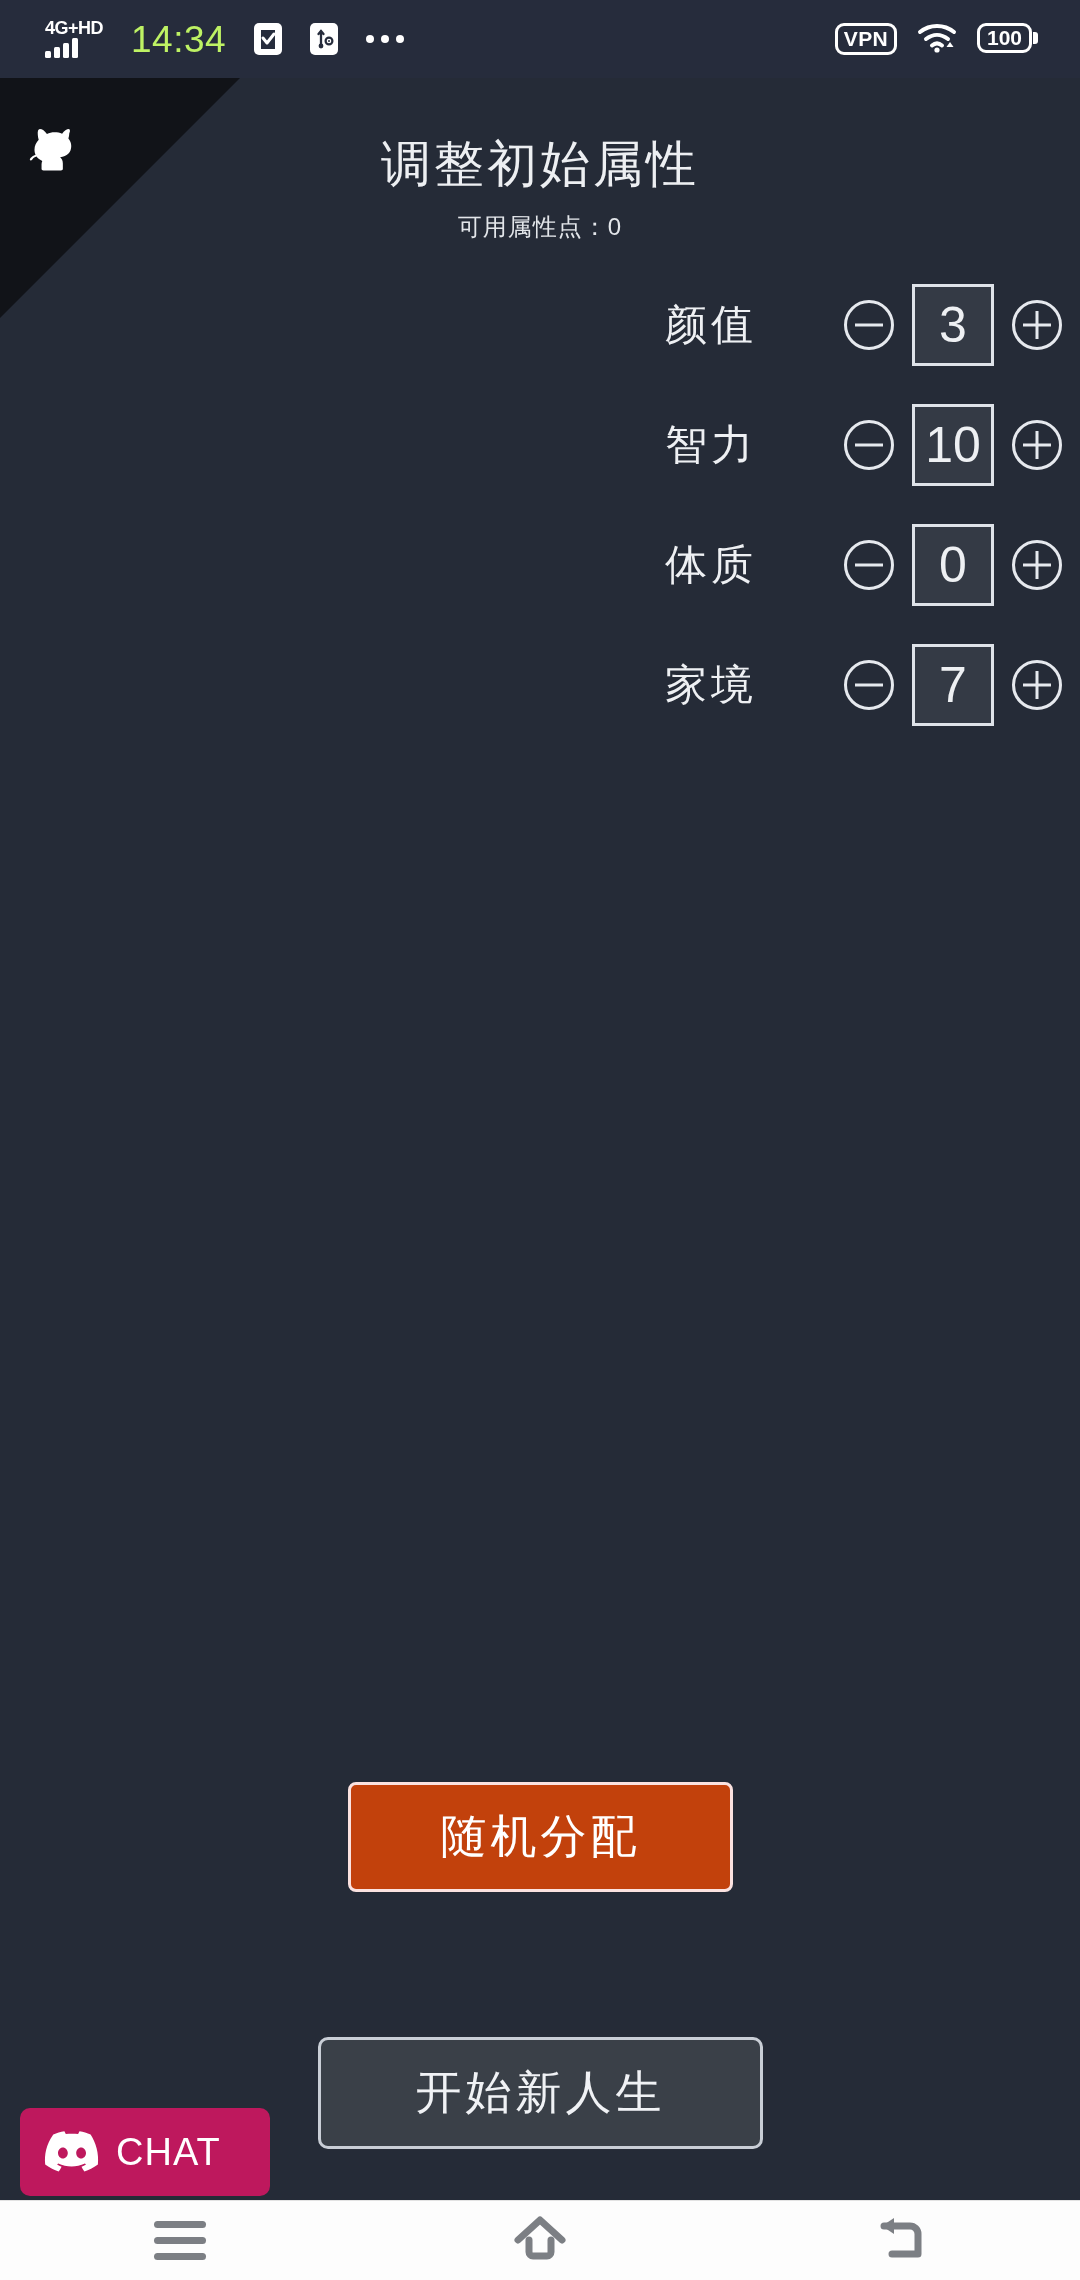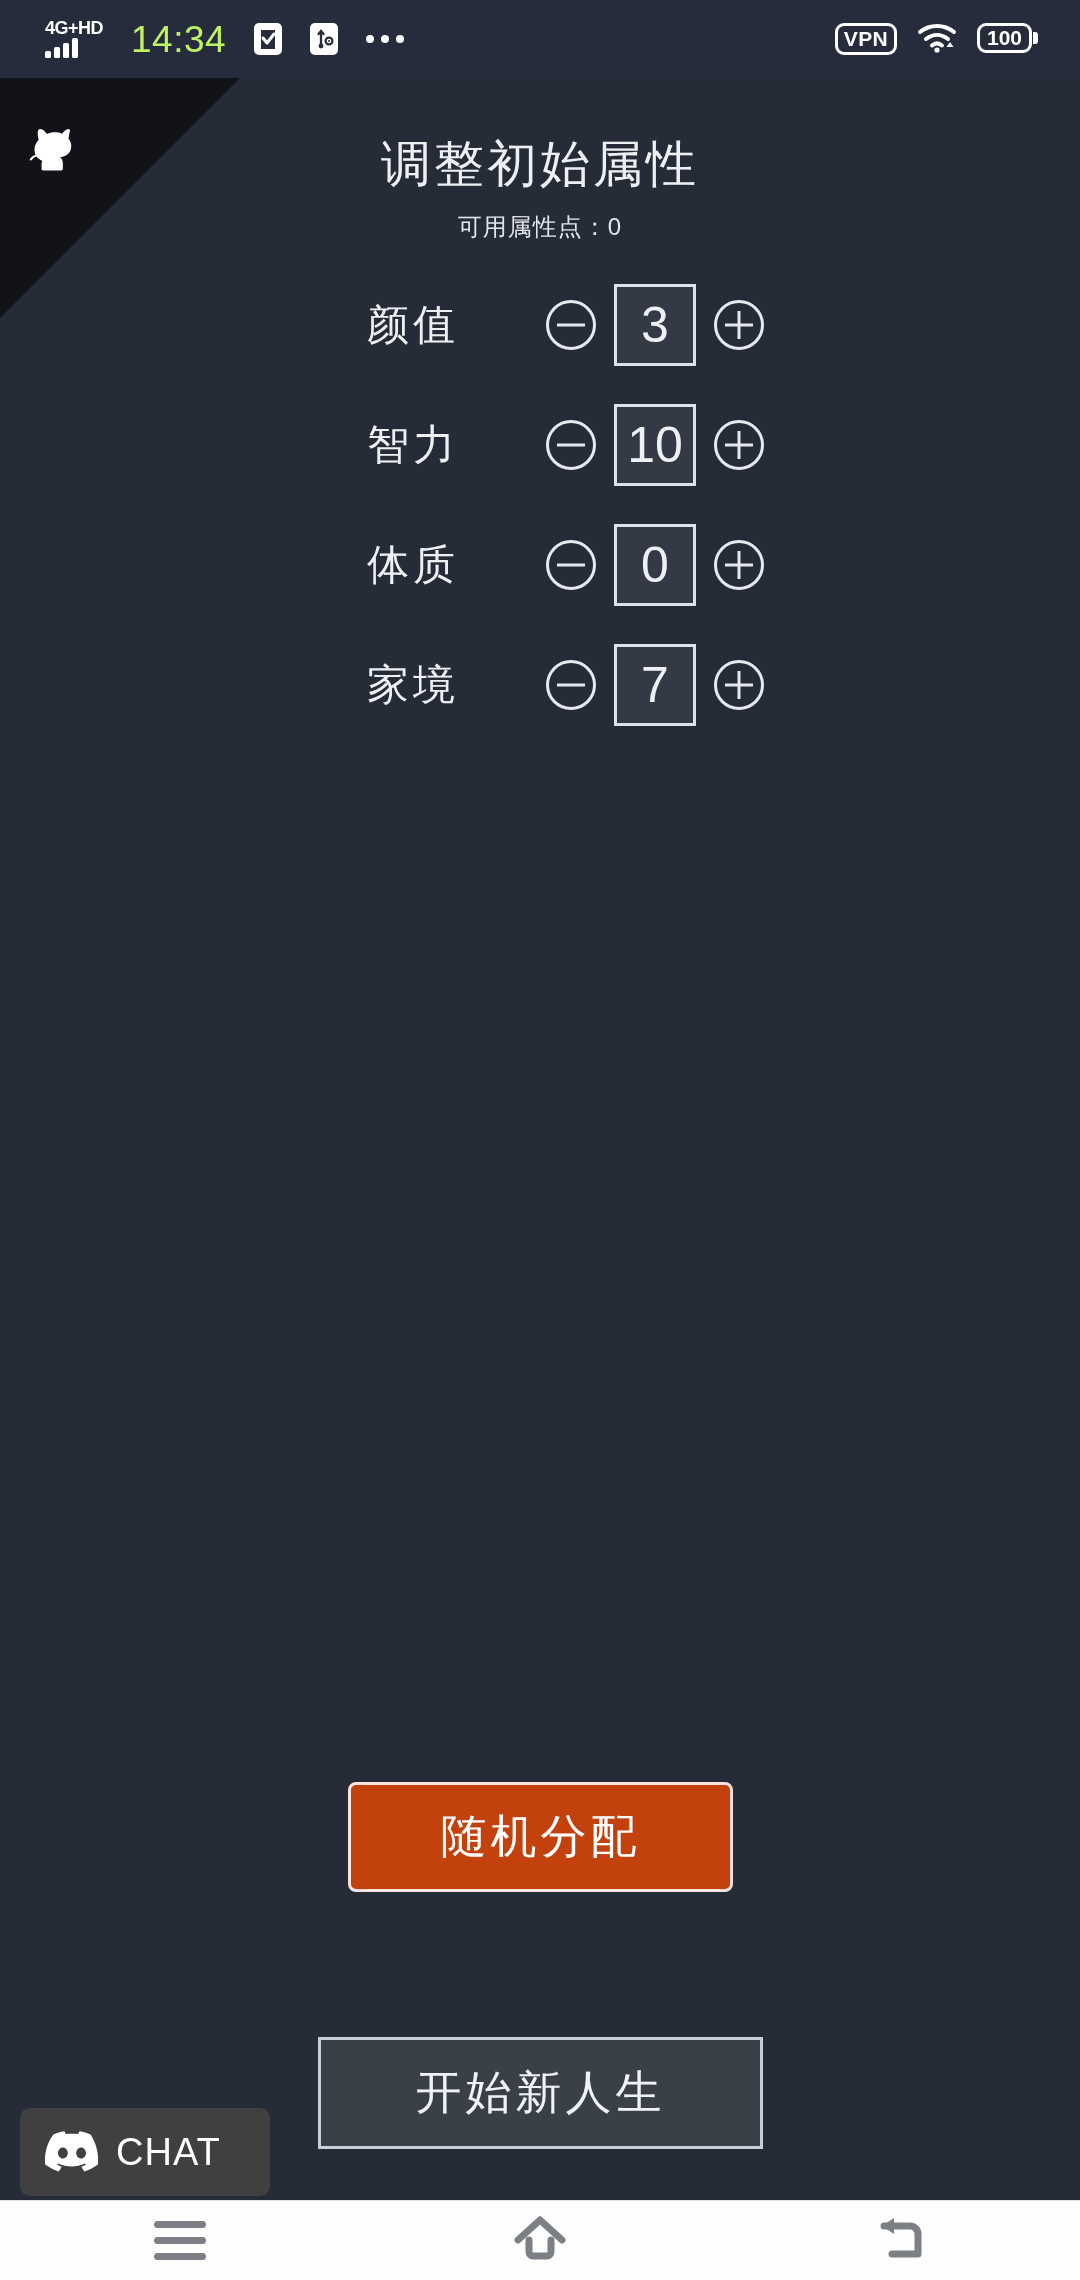--- a/index.html
+++ b/index.html
@@ -52,21 +52,21 @@
     text-align:center; color:#edeff2; font-size:50px; line-height:56px;
     padding-top:58px; letter-spacing:3px;
   }
   #points-line{
     text-align:center; color:#e3e6ea; font-size:24px; line-height:34px;
     margin-top:18px; letter-spacing:1px;
   }
 
   #attr-list{ margin-top:40px; }
   .attr-row{
-    display:flex; align-items:center; justify-content:center;
+    display:flex; align-items:center; justify-content:flex-end;
     height:82px; margin-bottom:38px;
   }
   .attr-name{
     width:230px; text-align:center; color:#eef0f3;
     font-size:42px; line-height:46px; letter-spacing:4px;
   }
   .circ-btn{
     width:50px; height:50px; border:3px solid #e6e9ee; border-radius:50%;
     position:relative; flex:none; margin:0 18px;
   }
@@ -86,29 +86,29 @@
 
   
   #random-btn{
     position:absolute; left:348px; top:1704px; width:385px; height:110px;
     background:#c2410c; border:3px solid #fbe2e0; border-radius:8px;
     display:flex; align-items:center; justify-content:center;
     color:#ffffff; font-size:46px; letter-spacing:4px;
   }
   #start-btn{
     position:absolute; left:318px; top:1959px; width:445px; height:112px;
-    background:#3a4048; border:3px solid #c9ced6; border-radius:0;
+    background:#3a4048; border:3px solid #c9ced6; border-radius:10px;
     display:flex; align-items:center; justify-content:center;
     color:#f0f2f5; font-size:46px; letter-spacing:4px;
   }
 
   
   #discord-chat{
     position:absolute; left:20px; top:2030px; width:250px; height:88px;
-    background:#404040; border-radius:10px;
+    background:#be185d; border-radius:10px;
     display:flex; align-items:center; gap:16px; padding-left:24px;
   }
   #discord-chat .d-label{ color:#fff; font-size:38px; letter-spacing:1px; line-height:40px; }
 
   
   #nav-bar{
     position:absolute; bottom:0; left:0; width:1080px; height:80px;
     background:#fdfdfd; border-top:1px solid #e2e2e2;
     display:flex; align-items:center; justify-content:space-around;
   }

